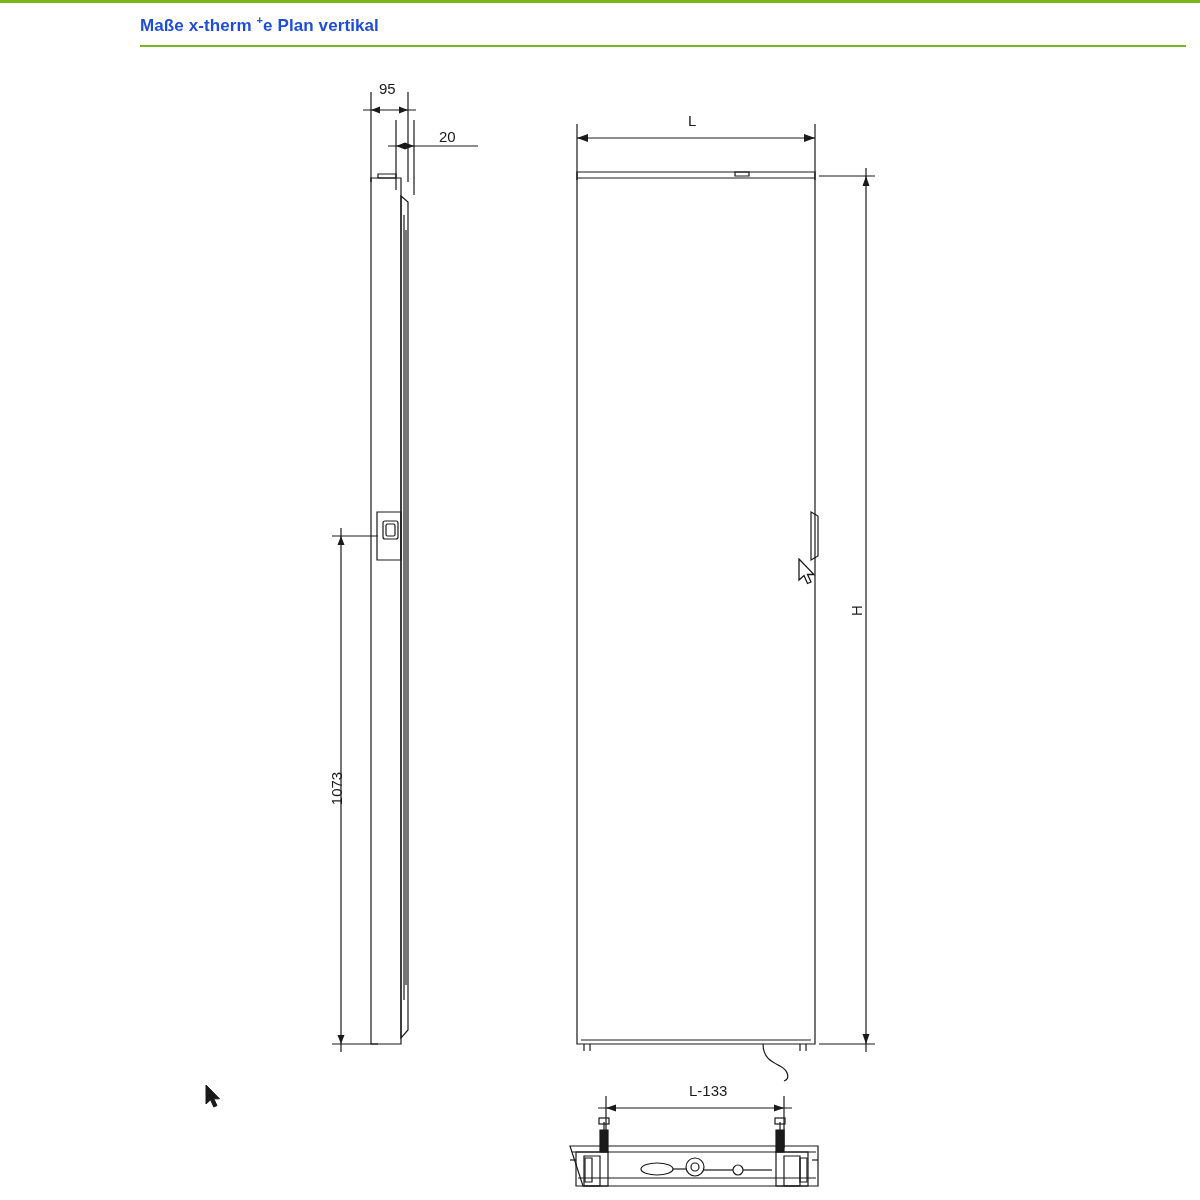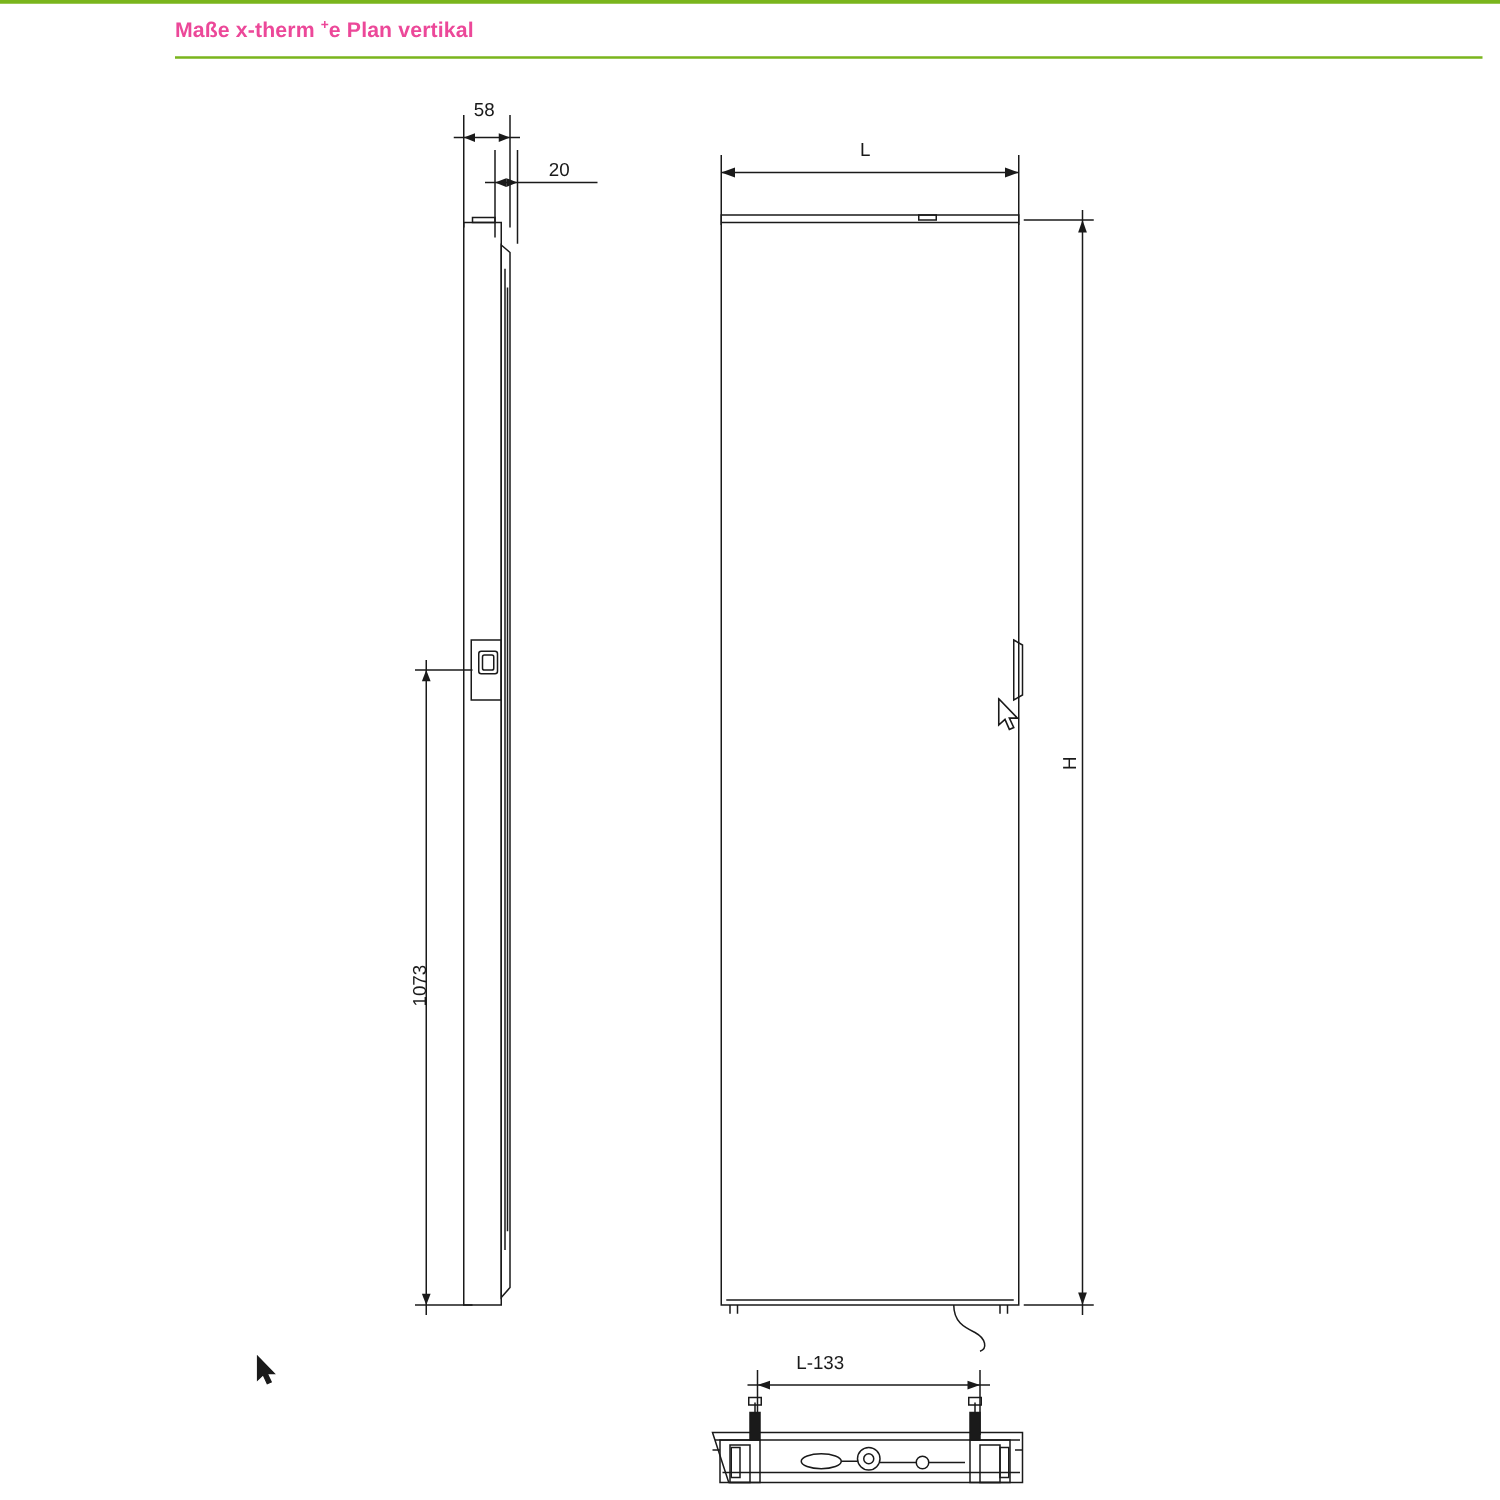--- a/index.html
+++ b/index.html
@@ -27,21 +27,21 @@
     position: absolute;
     left: 0; top: 3px;
     width: 1200px; height: 42px;
   }
   #header-title {
     position: absolute;
     left: 140px; top: 11px;
     font-size: 17px;
     font-weight: bold;
     letter-spacing: 0.1px;
-    color: #ec4899;
+    color: #1d4ed8;
     white-space: nowrap;
   }
   #header-title sup {
     font-size: 11px;
     vertical-align: super;
   }
   #header-rule {
     position: absolute;
     left: 140px; top: 45px;
     width: 1046px; height: 2px;
@@ -190,26 +190,26 @@
         <path d="M585,1158 L592,1158 L592,1182 L585,1182 Z"></path>
         <path d="M800,1158 L807,1158 L807,1182 L800,1182 Z"></path>
         <line x1="570" y1="1160" x2="576" y2="1160"></line>
         <line x1="812" y1="1160" x2="818" y2="1160"></line>
       </g>
 
     </g>
   </svg>
 
   
-  <div class="dim-label" style="left:379px; top:80px;">58</div>
+  <div class="dim-label" style="left:379px; top:80px;">95</div>
   <div class="dim-label" style="left:439px; top:128px;">20</div>
   <div class="dim-label rot90" style="left:306px; top:780px; width:60px; text-align:center;">1073</div>
   <div class="dim-label" style="left:688px; top:112px;">L</div>
   <div class="dim-label rot90" style="left:836px; top:602px; width:40px; text-align:center;">H</div>
-  <div class="dim-label" style="left:637px; top:1082px;">L-133</div>
+  <div class="dim-label" style="left:689px; top:1082px;">L-133</div>
 
   
   <div class="cursor" style="left:798px; top:558px;">
     <svg width="20" height="28" viewBox="0 0 20 28">
       <polygon points="1,1 1,22 6,17.5 9.5,25.5 13,24 9.5,16.5 16,16.5" fill="#ffffff" stroke="#1a1a1a" stroke-width="1.3"></polygon>
     </svg>
   </div>
   <div class="cursor" style="left:205px; top:1084px;">
     <svg width="18" height="26" viewBox="0 0 18 26">
       <polygon points="1,1 1,20 5.5,15.8 8.8,23 12,21.6 8.8,14.8 14.5,14.8" fill="#1a1a1a" stroke="#1a1a1a" stroke-width="1"></polygon>

